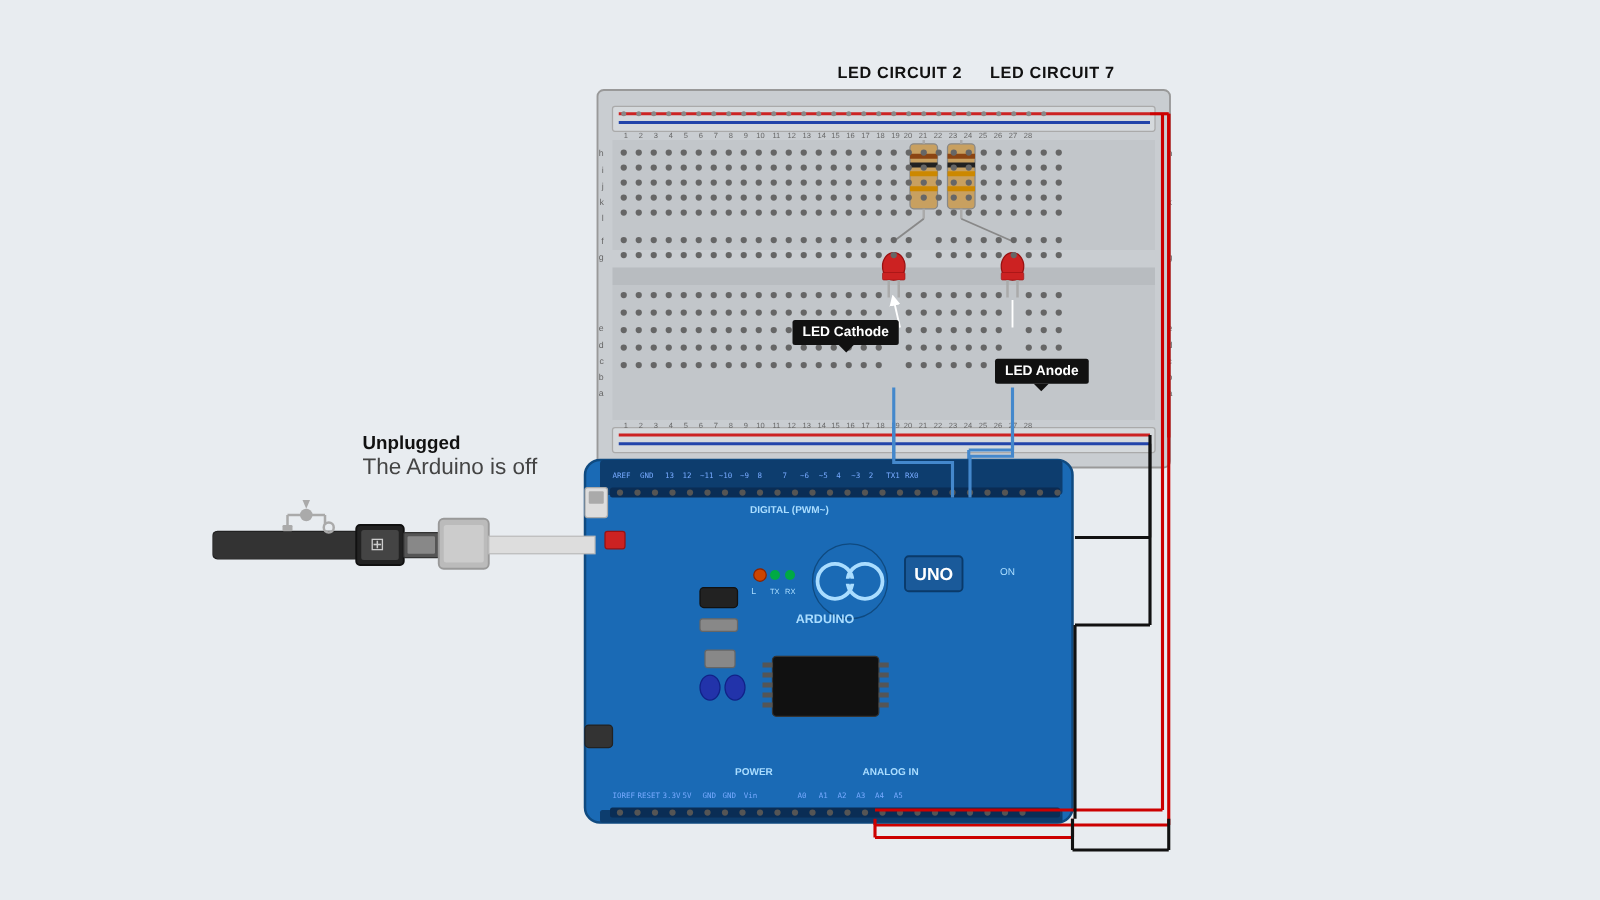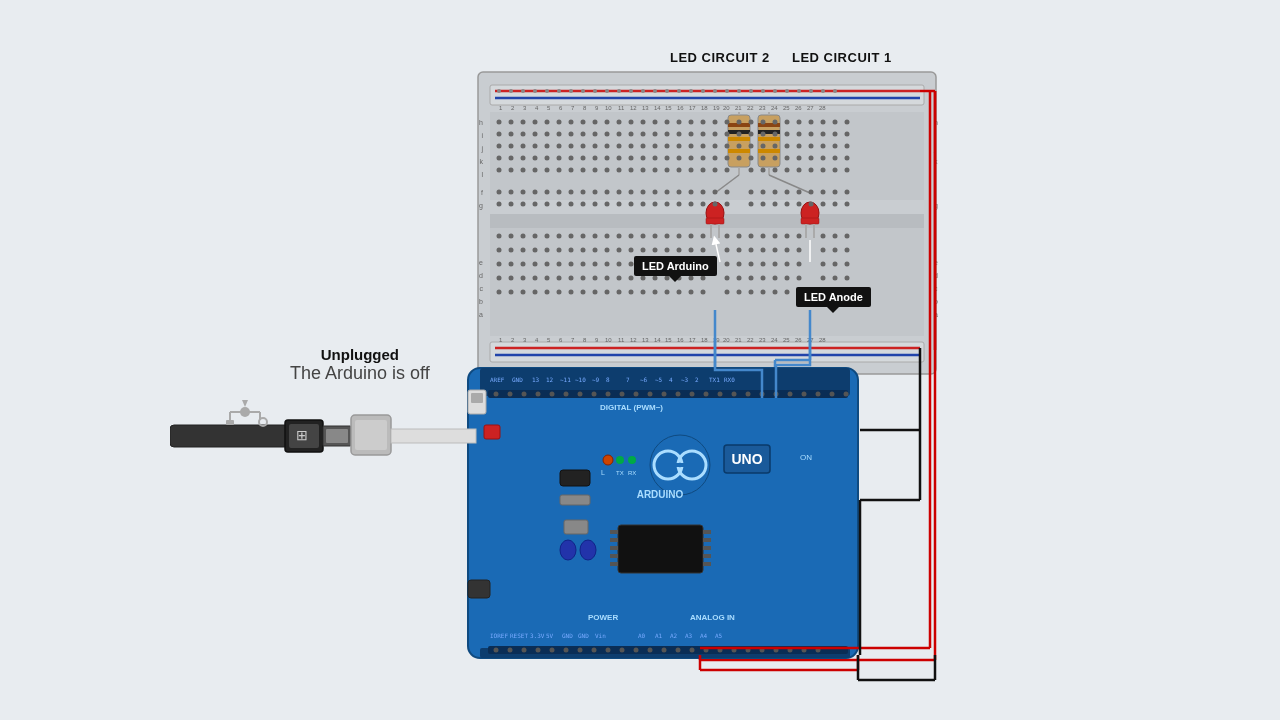--- a/index.html
+++ b/index.html
@@ -71,21 +71,21 @@
       top: 256px;
       left: 796px;
       margin-top: 31px;
     }
 
     
     .unplugged-label {
       position: absolute;
       top: 346px;
       left: 290px;
-      text-align: center;
+      text-align: left;
     }
     .unplugged-title {
       font-size: 15px;
       font-weight: 900;
       color: #111;
       font-family: Arial Black, Arial, sans-serif;
     }
     .unplugged-sub {
       font-size: 18px;
       color: #444;
@@ -99,21 +99,21 @@
       left: 0;
       pointer-events: none;
     }
   </style>
 </head>
 <body>
 
 <div class="scene">
 
   <div class="circuit-label label-circuit2">LED CIRCUIT 2</div>
-  <div class="circuit-label label-circuit1">LED CIRCUIT 1</div>
+  <div class="circuit-label label-circuit1">LED CIRCUIT 7</div>
 
   <svg class="wires-svg" width="1280" height="720" viewBox="0 0 1280 720">
 
     <rect x="478" y="72" width="458" height="302" rx="5" fill="#c9cdd1" stroke="#999" stroke-width="1.5"></rect>
 
     <rect x="490" y="85" width="434" height="20" rx="2" fill="#d5d9dc" stroke="#aaa" stroke-width="1"></rect>
     <line x1="495" y1="91" x2="920" y2="91" stroke="#cc2222" stroke-width="2.5"></line>
     <line x1="495" y1="98" x2="920" y2="98" stroke="#2244aa" stroke-width="2.5"></line>
 
     <rect x="490" y="342" width="434" height="20" rx="2" fill="#d5d9dc" stroke="#aaa" stroke-width="1"></rect>
@@ -830,21 +830,21 @@
     <line x1="810" y1="262" x2="810" y2="240" stroke="white" stroke-width="1.5"></line>
 
     <defs>
       <marker id="arrowWhite" markerWidth="6" markerHeight="6" refX="3" refY="3" orient="auto">
         <path d="M0,0 L0,6 L6,3 z" fill="white"></path>
       </marker>
     </defs>
 
   </svg>
 
-  <div class="callout callout-cathode">LED Arduino</div>
+  <div class="callout callout-cathode">LED Cathode</div>
 
   <div class="callout callout-anode">LED Anode</div>
 
   <div class="unplugged-label">
     <div class="unplugged-title">Unplugged</div>
     <div class="unplugged-sub">The Arduino is off</div>
   </div>
 
   <svg style="position:absolute;top:400px;left:170px;" width="310" height="80">
 

